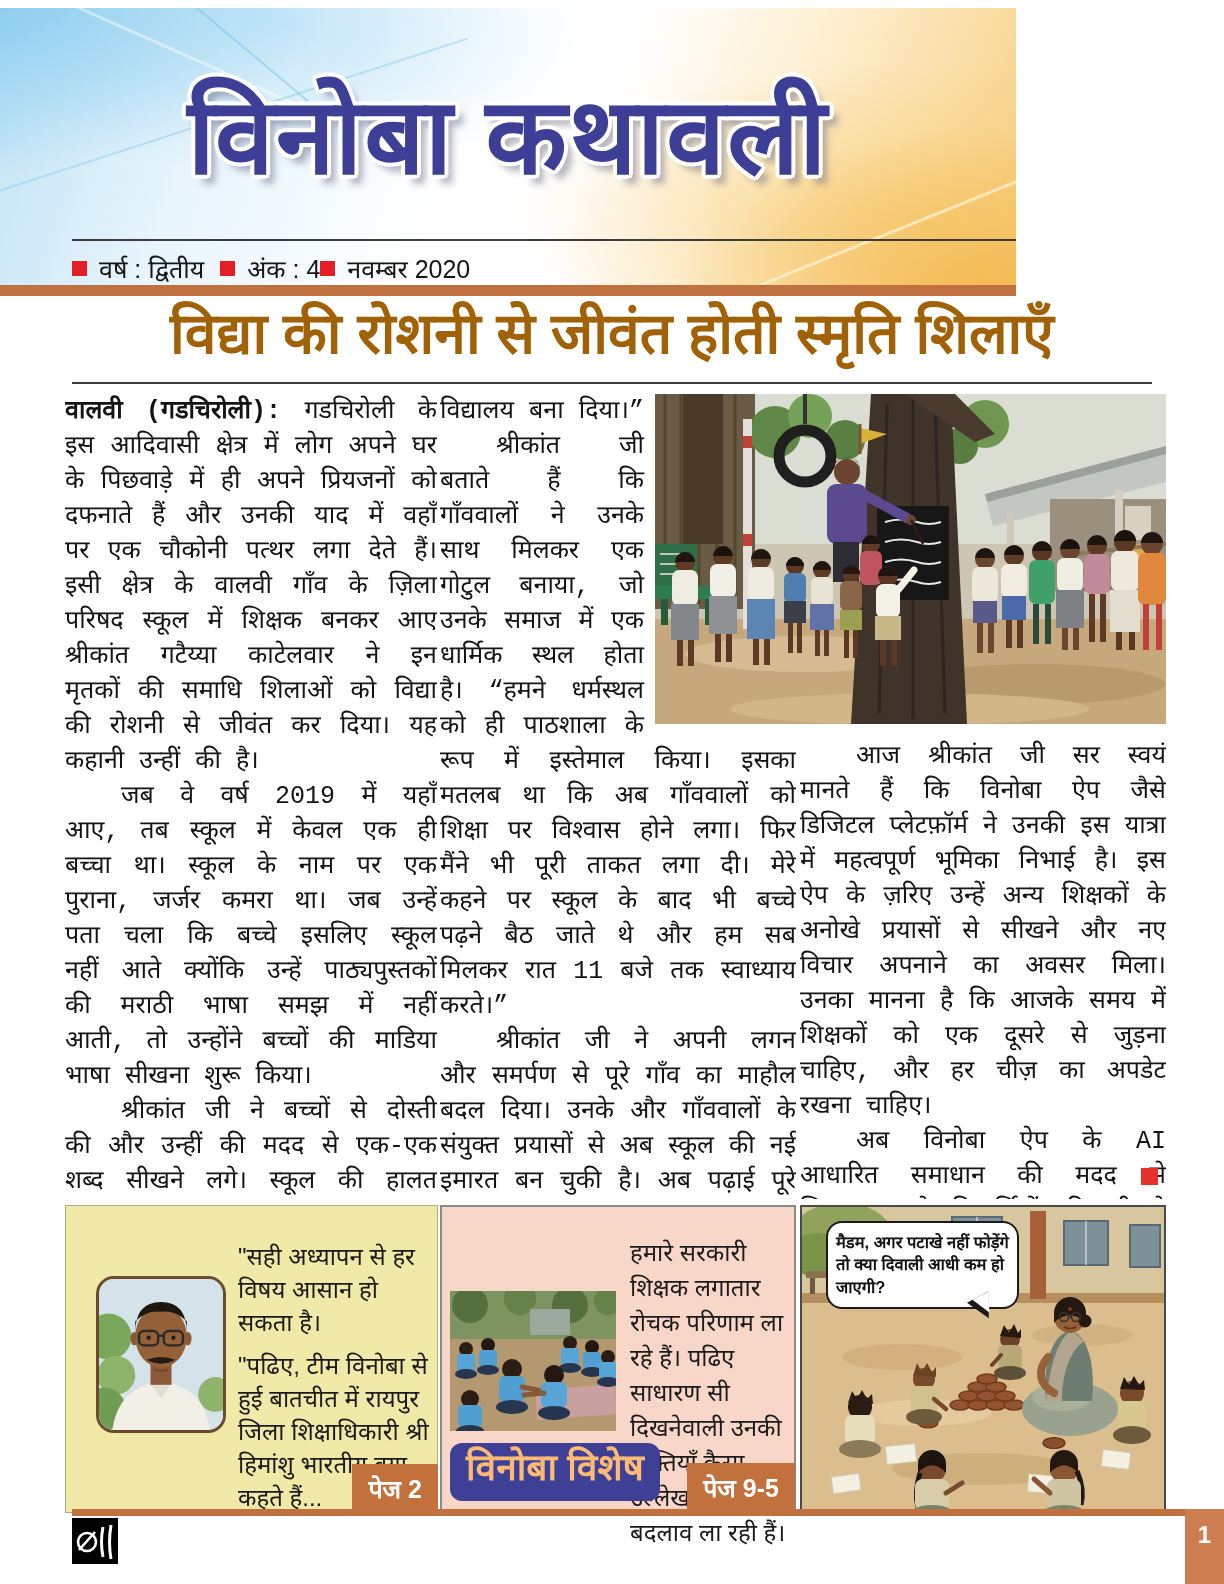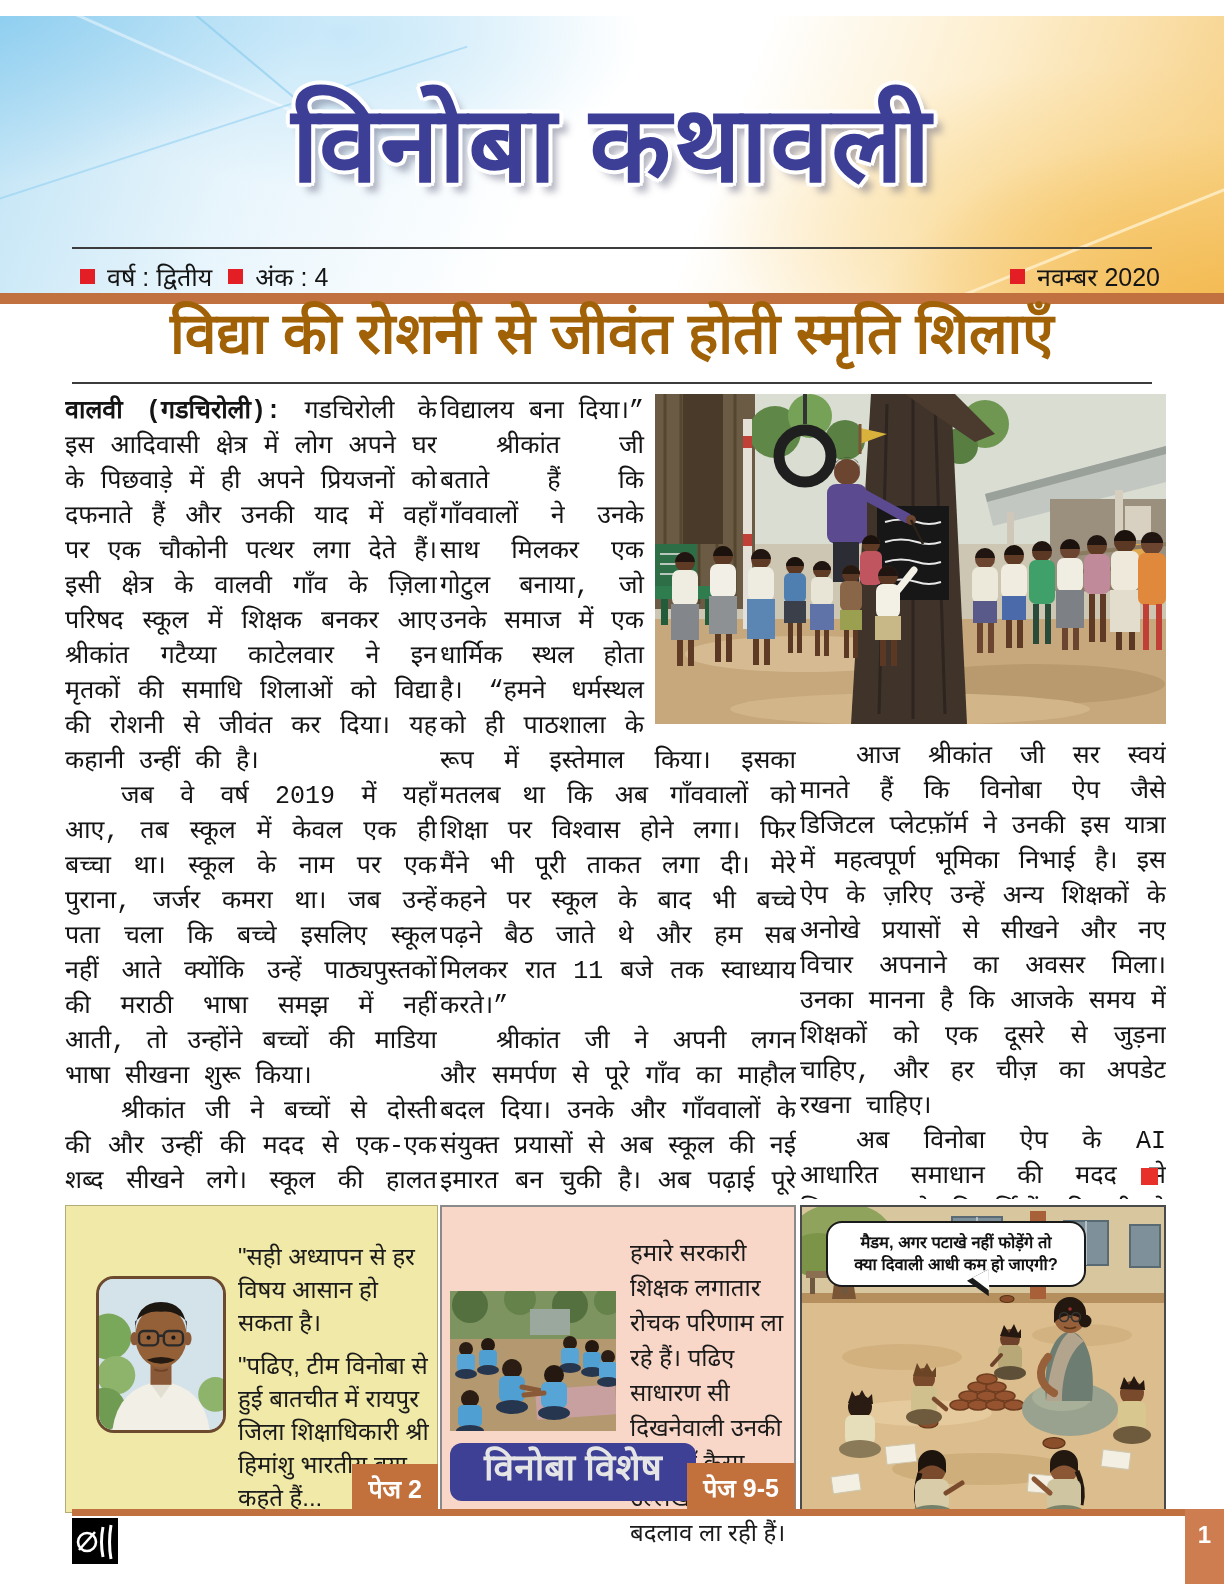--- a/index.html
+++ b/index.html
@@ -5,21 +5,21 @@
   * { margin:0; padding:0; box-sizing:border-box; }
   html,body { background:#e9e9e9; }
   .page {
     position:relative; width:1224px; height:1584px; margin:0 auto;
     background:#ffffff; overflow:hidden;
     font-family:"Liberation Sans","DejaVu Sans",sans-serif;
     color:#141414;
   }
 
   
-  .masthead { position:absolute; left:0; top:16px; width:1224px; height:288px; overflow:hidden;
+  .masthead { position:absolute; left:0; top:8px; width:1016px; height:288px; overflow:hidden;
     background:
       radial-gradient(ellipse 560px 300px at 100% 105%, rgba(243,183,74,.95) 0%, rgba(243,183,74,0) 62%),
       radial-gradient(ellipse 700px 260px at 92% 72%, rgba(248,210,130,.8) 0%, rgba(248,210,130,0) 60%),
       radial-gradient(ellipse 620px 330px at -4% -12%, rgba(128,200,238,.95) 0%, rgba(128,200,238,0) 62%),
       radial-gradient(ellipse 500px 260px at 28% 6%, rgba(190,228,248,.8) 0%, rgba(190,228,248,0) 60%),
       linear-gradient(110deg,#bfe3f5 0%, #e8f5fc 22%, #ffffff 45%, #ffffff 58%, #fdeecd 76%, #f6cd7e 100%);
   }
   .streak { position:absolute; background:rgba(255,255,255,.45); }
   .streak1 { left:-60px; top:30px; width:420px; height:3px; transform:rotate(24deg); }
   .streak2 { left:-40px; top:110px; width:520px; height:2px; transform:rotate(-18deg); background:rgba(140,205,240,.55); }
@@ -27,21 +27,21 @@
   .streak4 { right:-80px; bottom:40px; width:520px; height:3px; transform:rotate(-22deg); background:rgba(255,240,205,.8); }
   .mast-title {
     position:absolute; left:0; top:48px; width:100%; text-align:center;
     font-size:106px; line-height:160px; font-weight:bold; letter-spacing:2px; color:#3d3f97;
     text-shadow:
       -3px -3px 0 #fff, 3px -3px 0 #fff, -3px 3px 0 #fff, 3px 3px 0 #fff,
       0 -4px 0 #fff, 0 4px 0 #fff, -4px 0 0 #fff, 4px 0 0 #fff,
       8px 9px 7px rgba(90,90,120,.45);
   }
   .mast-rule { position:absolute; left:72px; top:231px; width:1080px; height:2px; background:#3c3c3c; }
-  .mast-meta { position:absolute; left:72px; top:243px; width:1080px; display:flex; justify-content:space-between; font-size:25px; color:#151515;margin-left:8px; }
+  .mast-meta { position:absolute; left:72px; top:243px; width:1080px; display:flex; font-size:25px; color:#151515; }
   .mast-meta .grp { display:flex; align-items:center; }
   .sq { display:inline-block; width:15px; height:15px; background:#e31e24; margin-right:12px; }
   .sq.mid { margin-left:16px; }
   .brown-bar { position:absolute; left:0; bottom:0; width:100%; height:11px; background:#c1713f; }
 
   
   .headline { position:absolute; left:0; top:292px; width:100%; text-align:center;
     font-size:57px; font-weight:700; color:#a16207; letter-spacing:0; }
   .headline-rule { position:absolute; left:72px; top:382px; width:1080px; height:2px; background:#3c3c3c; }
 
@@ -65,27 +65,27 @@
     border:3px solid #6b4a2e; border-radius:18px; overflow:hidden; background:#d4e2ea; }
   .portrait-frame svg { display:block; width:100%; height:100%; }
   .t1-text { position:absolute; left:172px; top:34px; width:192px; font-size:24px; line-height:33px; color:#1a1a1a; }
   .t1-text p + p { margin-top:10px; }
   .page-badge { position:absolute; right:-1px; bottom:-1px; background:#c2713d; color:#fff;
     font-size:25px; font-weight:bold; padding:7px 16px 8px; }
   .teaser-pink { left:440px; width:356px; background:#f9d7c8; border:2px solid #8a8a8a; }
   .t2-photo { position:absolute; left:8px; top:84px; width:166px; height:140px; overflow:hidden; }
   .t2-photo svg { display:block; width:100%; height:100%; }
   .t2-text { position:absolute; left:188px; top:28px; width:160px; font-size:24px; line-height:35px; color:#1a1a1a; }
-  .special-badge { position:absolute; left:8px; bottom:10px; background:#3d4095; color:#e5e5e5;
-    font-size:37px; line-height:1.1; font-weight:bold; padding:5px 34px 12px; border-radius:12px; }
+  .special-badge { position:absolute; left:8px; bottom:10px; background:#3d4095; color:#fdba74;
+    font-size:37px; line-height:1.1; font-weight:bold; padding:5px 16px 12px; border-radius:12px; }
   .teaser-comic { left:800px; width:366px; background:#dcbd8d; border:2px solid #4a4a4a; overflow:hidden; }
   .teaser-comic svg.scene { display:block; width:100%; height:100%; }
-  .bubble { position:absolute; left:24px; top:14px; width:260px; background:#fff;
-    border:2px solid #1a1a1a; border-radius:16px; padding:8px 24px 9px;
-    font-size:16.5px; font-weight:bold; line-height:1.35; text-align:center; color:#111; }
+  .bubble { position:absolute; left:24px; top:14px; width:193px; background:#fff;
+    border:2px solid #1a1a1a; border-radius:16px; padding:8px 8px 9px;
+    font-size:16.5px; font-weight:bold; line-height:1.35; text-align:left; color:#111; }
   .bubble::before { content:""; position:absolute; left:146px; bottom:-24px;
     border:12px solid transparent; border-top:24px solid #1a1a1a; transform:rotate(-28deg); }
   .bubble::after { content:""; position:absolute; left:150px; bottom:-15px;
     border:9px solid transparent; border-top:19px solid #ffffff; transform:rotate(-28deg); }
 
   
   .footer-bar { position:absolute; left:72px; top:1509px; width:1113px; height:7px; background:#c1713f; }
   .footer-logo { position:absolute; left:72px; top:1518px; width:46px; height:46px; }
   .page-num-block { position:absolute; left:1185px; top:1509px; width:39px; height:75px;
     background:#cd7d50; color:#fff; font-size:24px; font-weight:bold; text-align:center; padding-top:12px; }

